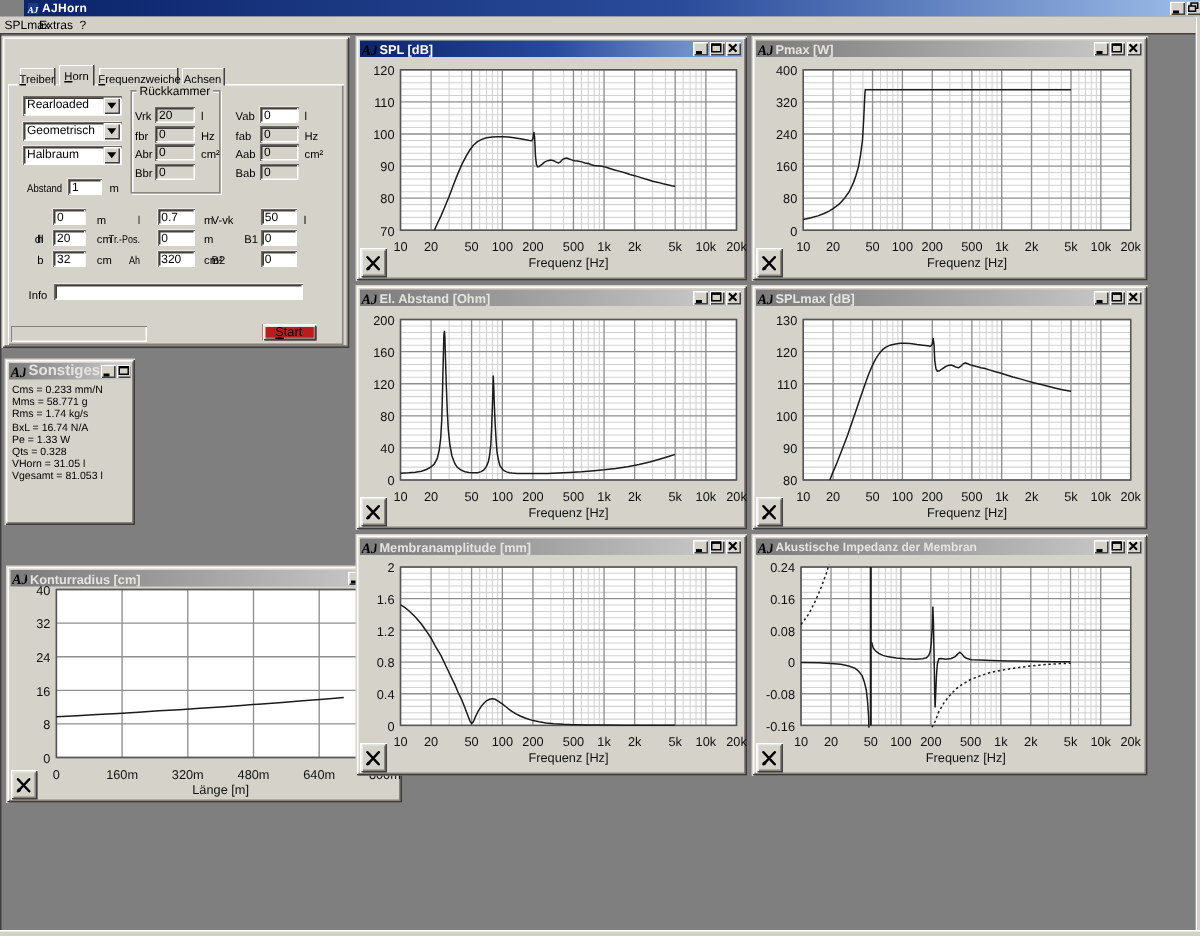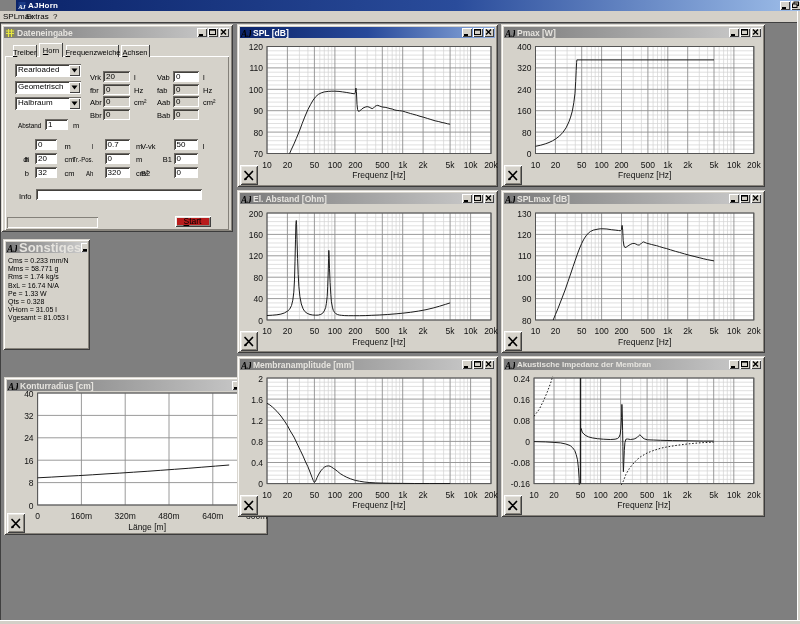--- a/index.html
+++ b/index.html
@@ -474,45 +474,20 @@
       <path clip-path="url(#c33_22)" d="M79.5 22L79.5 127.6" stroke="#1c1c1c" stroke-width="1.4"></path>
     </svg>
     <div class="xbtn" style="left:3px;top:139px">
       <svg width="18" height="20">
         <path d="M5 6.5L12.5 14.5M12.5 6.5L5 14.5" stroke="#000" stroke-width="1.7" stroke-linecap="round"></path>
         <circle cx="5.6" cy="13.9" r="1.2" fill="#000"></circle>
       </svg>
     </div>
   </div>
 <div class="win" style="left:1px;top:24px;width:232px;height:208px">
-    <div class="tb inact">
-      <svg width="10" height="10" style="flex:none">
-        <rect x="0.5" y="1" width="9" height="8" fill="#8a8a5a"></rect>
-        <path d="M1 3h8M1 5.5h8M3.5 1v8M6.5 1v8" stroke="#e8e840" stroke-width="1"></path>
-      </svg>
-      <span class="tt" style="font-size:8.5px">Dateneingabe</span>
-      <span class="bts">
-        <span class="wb">
-          <svg width="10" height="9">
-            <rect x="2" y="6" width="4" height="2" fill="#000"></rect>
-          </svg>
-        </span>
-        <span class="wb">
-          <svg width="10" height="9">
-            <rect x="1.5" y="1.5" width="6" height="5" fill="none" stroke="#000" stroke-width="1"></rect>
-            <rect x="1.5" y="1" width="6" height="1.6" fill="#000"></rect>
-          </svg>
-        </span>
-        <span class="wb">
-          <svg width="10" height="9">
-            <path d="M2 1.5L7 6.5M7 1.5L2 6.5" stroke="#000" stroke-width="1.4"></path>
-          </svg>
-        </span>
-      </span>
-    </div>
     <div style="position:absolute;left:4px;top:32px;width:224px;height:174px;box-shadow:inset 1px 1px 0 #fff,inset -1px -1px 0 #84817a"></div>
     <div class="tab" style="left:11.5px;top:21px;width:24.5px;height:12px"><u>T</u>reiber</div>
     <div class="tab" style="left:38px;top:19px;width:24px;height:14px;z-index:2;box-shadow:inset 1px 0 0 #fff,inset -1px 0 0 #404040,inset 0 1px 0 #fff,0 1px 0 #d5d2ca"><u>H</u>orn</div>
     <div class="tab" style="left:64.5px;top:21px;width:53px;height:12px;font-size:7.5px"><u>F</u>requenzweiche</div>
     <div class="tab" style="left:119.5px;top:21px;width:29px;height:12px"><u>A</u>chsen</div>
     <div class="fld cmb" style="left:14px;top:40px;width:66px;height:13px">Rearloaded<span class="arr">
         <svg width="7" height="5">
           <path d="M0.5 0.5h6l-3 4z" fill="#000"></path>
         </svg>
       </span></div>
@@ -522,20 +497,23 @@
         </svg>
       </span></div>
     <div class="fld cmb" style="left:14px;top:73px;width:66px;height:13px">Halbraum<span class="arr">
         <svg width="7" height="5">
           <path d="M0.5 0.5h6l-3 4z" fill="#000"></path>
         </svg>
       </span></div>
     <div class="lbl" style="left:16.5px;top:96px;transform:scaleX(0.85);transform-origin:0 50%">Abstand</div>
     <div class="fld" style="left:44px;top:94.5px;width:23px;height:11px">1</div>
     <div class="lbl" style="left:72px;top:96px">m</div>
+    <div class="grp" style="left:86px;top:36px;width:60px;height:69px">
+      <span class="cap">Rückkammer</span>
+    </div>
     <div class="lbl" style="left:89px;top:48.0px">Vrk</div>
     <div class="fld dis" style="left:102px;top:47.0px;width:27px;height:11px">20</div>
     <div class="lbl" style="left:133px;top:48.0px">l</div>
     <div class="lbl" style="left:89px;top:60.5px">fbr</div>
     <div class="fld dis" style="left:102px;top:59.5px;width:27px;height:11px">0</div>
     <div class="lbl" style="left:133px;top:60.5px">Hz</div>
     <div class="lbl" style="left:89px;top:73.0px">Abr</div>
     <div class="fld dis" style="left:102px;top:72.0px;width:27px;height:11px">0</div>
     <div class="lbl" style="left:133px;top:73.0px">cm²</div>
     <div class="lbl" style="left:89px;top:85.5px">Bbr</div>
@@ -579,21 +557,21 @@
     <div class="lbl" style="left:18px;top:166.5px">Info</div>
     <div class="fld" style="left:35px;top:164.5px;width:166px;height:11px"></div>
     <div style="position:absolute;left:6px;top:193px;width:91px;height:11px;box-shadow:inset 1px 1px 0 #84817a,inset -1px -1px 0 #fff"></div>
     <div style="position:absolute;left:173.5px;top:191.5px;width:36px;height:11px;background:#b91c1c;box-shadow:inset 1px 1px 0 #fff,inset -1px -1px 0 #404040,inset 2px 2px 0 #e8e6e1,inset -2px -2px 0 #88847c;font-size:8.5px;text-align:center"><u>S</u>tart</div>
   </div>
 <div class="win" style="left:3px;top:239px;width:87px;height:111px">
     <div class="tb inact">
       <svg width="10" height="10" viewBox="0 0 10 10" style="flex:none">
         <text x="0" y="8.5" font-family="Liberation Serif,serif" font-size="9.5" font-style="italic" font-weight="bold" fill="#000">AJ</text>
       </svg>
-      <span class="tt" style="font-size:13px">Sonstiges</span>
+      <span class="tt" style="font-size:10px">Sonstiges</span>
       <span class="bts">
         <span class="wb">
           <svg width="10" height="9">
             <rect x="2" y="6" width="4" height="2" fill="#000"></rect>
           </svg>
         </span>
         <span class="wb">
           <svg width="10" height="9">
             <rect x="1.5" y="1.5" width="6" height="5" fill="none" stroke="#000" stroke-width="1"></rect>
             <rect x="1.5" y="1" width="6" height="1.6" fill="#000"></rect>

